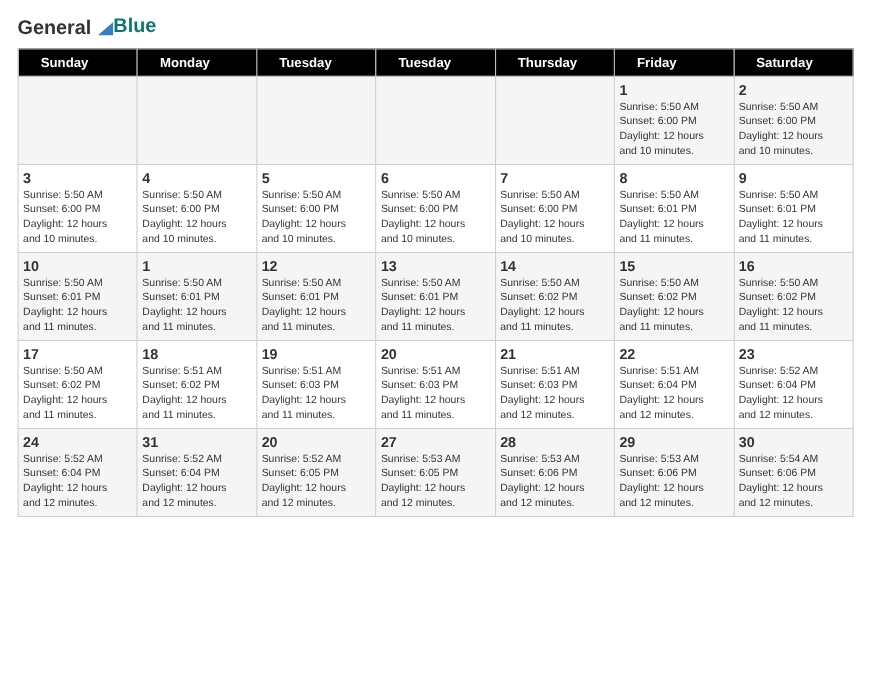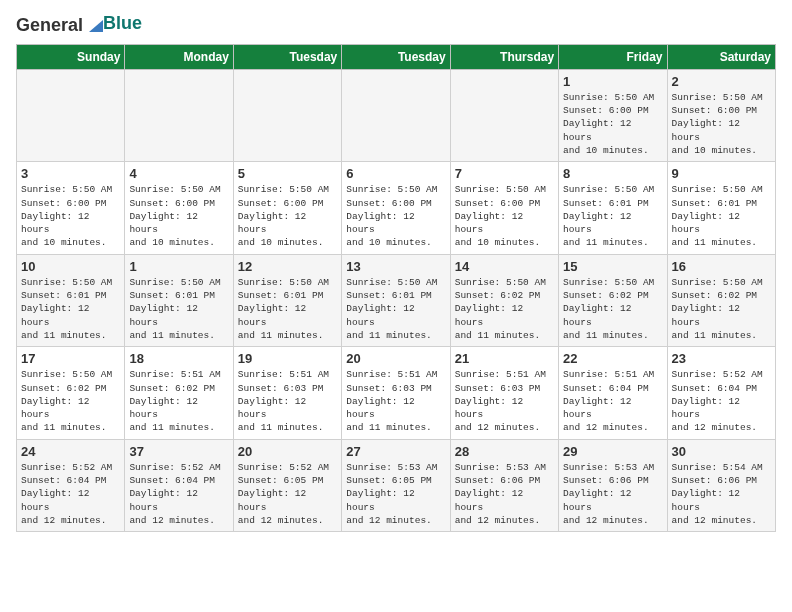--- a/index.html
+++ b/index.html
@@ -42,26 +42,26 @@
     .location-title {
       font-size: 15px;
       color: #555;
     }
     table {
       width: 100%;
       border-collapse: collapse;
       table-layout: fixed;
     }
     thead tr th {
-      background-color: #15803d;
+      background-color: #000000;
       color: #fff;
       font-size: 12px;
       font-weight: bold;
-      padding: 5px 4px;
-      text-align: right;
+      padding: 5px 20px;
+      text-align: left;
       border: 1px solid #c0c0c0;
     }
     tbody tr td {
       vertical-align: top;
       border: 1px solid #d0d0d0;
       padding: 4px;
       font-size: 10px;
       color: #333;
       height: 80px;
       background: #fff;
@@ -72,21 +72,20 @@
     .day-num {
       font-size: 13px;
       font-weight: bold;
       display: block;
       margin-bottom: 2px;
     }
     .day-info {
       font-size: 9.5px;
       line-height: 1.4;
       color: #333;
-      font-family: Liberation Mono, monospace;
     }
     .empty-cell {
       background: #fff !important;
     }
     tbody tr:nth-child(odd) td.empty-cell {
       background-color: #f5f5f5 !important;
     }
   </style>
 </head>
 <body>
@@ -296,21 +295,21 @@
       </tr>
       <tr>
         <td>
           <span class="day-num">24</span>
           <div class="day-info" style="white-space: pre-line;">Sunrise: 5:52 AM
 Sunset: 6:04 PM
 Daylight: 12 hours
 and 12 minutes.</div>
         </td>
         <td>
-          <span class="day-num">37</span>
+          <span class="day-num">31</span>
           <div class="day-info" style="white-space: pre-line;">Sunrise: 5:52 AM
 Sunset: 6:04 PM
 Daylight: 12 hours
 and 12 minutes.</div>
         </td>
         <td>
           <span class="day-num">20</span>
           <div class="day-info" style="white-space: pre-line;">Sunrise: 5:52 AM
 Sunset: 6:05 PM
 Daylight: 12 hours

